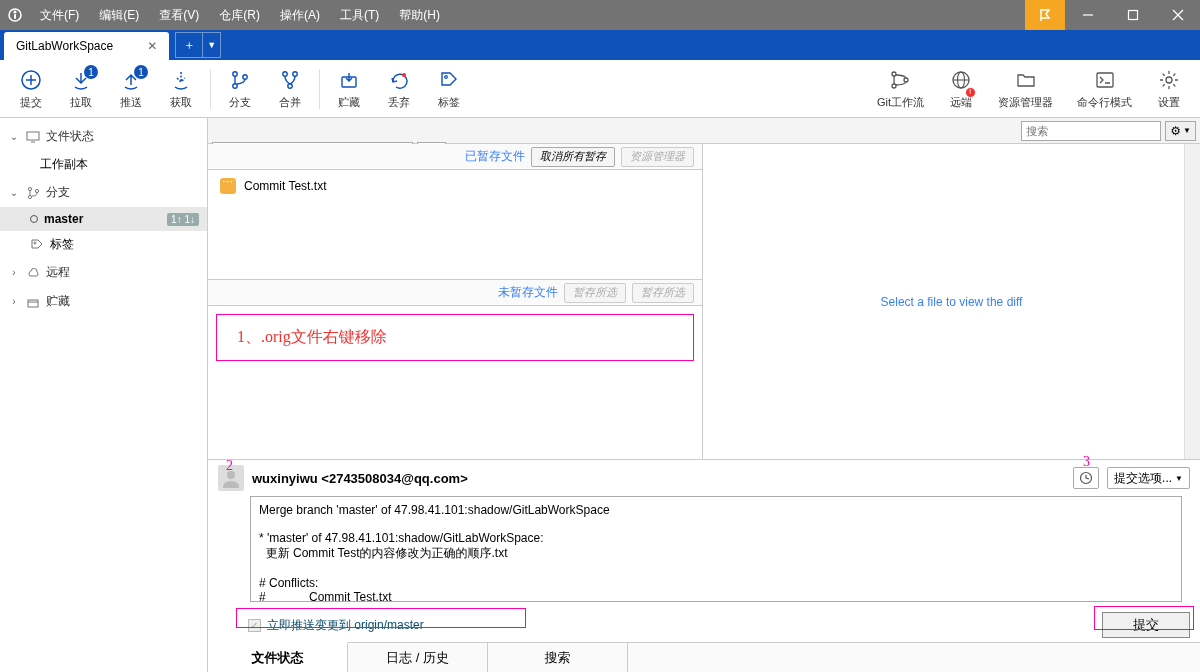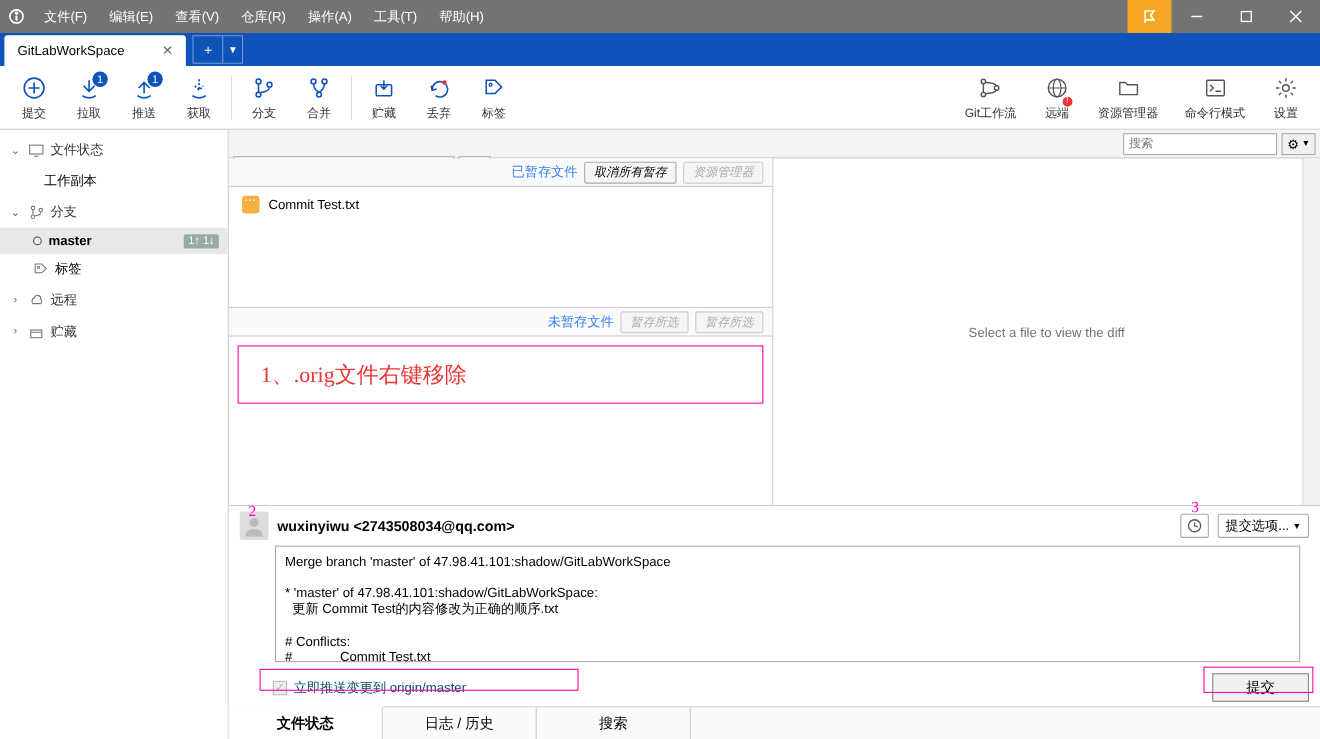--- a/index.html
+++ b/index.html
@@ -44,22 +44,22 @@
 .split-h { flex: 1; display: flex; }
 .stages-col { width: 495px; border-right: 1px solid #ccc; display: flex; flex-direction: column; }
 .st-head { height: 26px; border-bottom: 1px solid #ccc; background: #fafafa; display: flex; align-items: center; padding: 0 8px; gap: 6px; }
 .st-head .st-title { flex: 1; color: #3b82f6; text-align: right; }
 .btn-sm { border: 1px solid #aaa; background: #f5f5f5; height: 20px; padding: 0 8px; font-size: 11px; cursor: pointer; border-radius: 2px; font-style: italic; }
 .btn-sm.dis { color: #aaa; border-color: #ccc; cursor: default; }
 .st-list { flex: 1; overflow: auto; padding: 4px; }
 .file-row { display: flex; align-items: center; gap: 8px; padding: 4px 8px; cursor: pointer; }
 .file-ico { width: 16px; height: 16px; background: #f5b042; border-radius: 3px; position: relative; }
 .file-ico::after { content: "⋯"; position: absolute; left: 2px; top: -3px; color: #fff; font-size: 11px; letter-spacing: -1px; }
-.annot { border: 1px solid #f0a; color: #e33; padding: 12px 20px; margin: 4px; font-size: 20px; font-family: SimSun, serif; }
-.diff-col { flex: 1; display: flex; align-items: center; justify-content: center; color: #737373; font-size: 17px; position: relative; }
+.annot { border: 1px solid #f0a; color: #e33; padding: 12px 20px; margin: 4px; font-size: 16px; font-family: SimSun, serif; }
+.diff-col { flex: 1; display: flex; align-items: center; justify-content: center; color: #3b82f6; font-size: 17px; position: relative; }
 .diff-scroll { position: absolute; right: 0; top: 0; width: 16px; height: 100%; background: #f1f1f1; border-left: 1px solid #ddd; }
 .commit-area { border-top: 1px solid #ccc; background: #fff; display: flex; flex-direction: column; }
 .ca-head { height: 36px; display: flex; align-items: center; padding: 0 10px; gap: 8px; }
 .avatar { width: 26px; height: 26px; background: #ddd; border-radius: 2px; display: flex; align-items: center; justify-content: center; }
 .ca-author { font-weight: bold; font-size: 13px; flex: 1; }
 .ca-clock { width: 26px; height: 22px; border: 1px solid #aaa; border-radius: 2px; display: flex; align-items: center; justify-content: center; cursor: pointer; }
 .ca-opts { border: 1px solid #aaa; height: 22px; padding: 0 6px; display: flex; align-items: center; gap: 3px; font-size: 11px; cursor: pointer; border-radius: 2px; }
 .ca-msg { margin: 0 18px 6px 42px; border: 1px solid #aaa; padding: 6px 8px; height: 106px; font-size: 12px; white-space: pre-wrap; overflow: auto; font-family: Arial, sans-serif; }
 .ca-foot { display: flex; align-items: center; padding: 4px 10px 4px 40px; gap: 6px; }
 .ca-foot .chk { width: 13px; height: 13px; border: 1px solid #bbb; background: #eee; display: inline-flex; align-items: center; justify-content: center; font-size: 10px; color: #aaa; }

